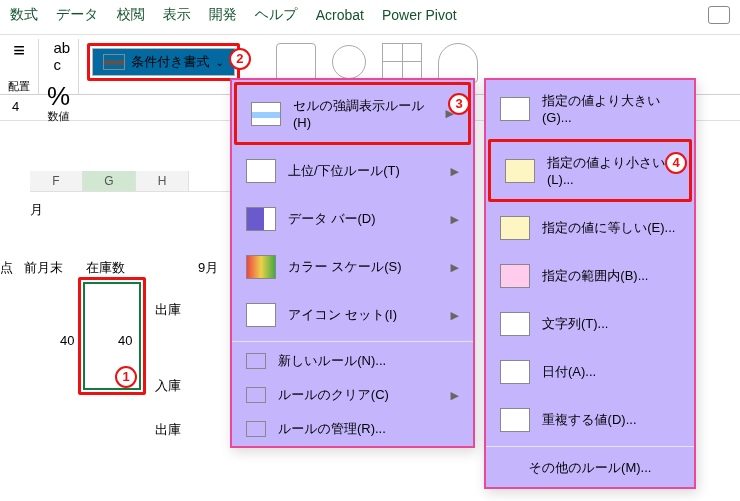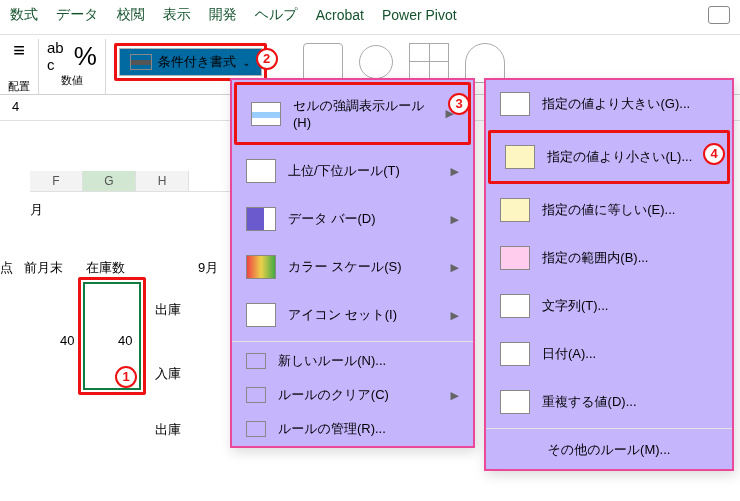--- a/index.html
+++ b/index.html
@@ -67,21 +67,21 @@
 </div>
 
 <div class="ribbon">
   <div class="ribbon-group">
     <div class="glyph-box">≡</div>
     <div style="height:18px"></div>
     <div>配置</div>
   </div>
   <div class="ribbon-sep"></div>
   <div class="ribbon-group">
-    <div style="display:flex; gap:10px; align-items:center;">
+    <div style="display:flex; gap:10px; align-items:flex-end;flex-direction:column;">
       <span class="glyph-box" style="font-size:15px;">ab<br>c</span>
       <span class="percent-glyph">%</span>
     </div>
     <div>数値</div>
   </div>
   <div class="ribbon-sep"></div>
 
   <div style="position:relative; padding:4px 4px 0 8px;">
     <div class="red-box" style="padding:2px;">
       <div class="button-cf">
@@ -122,21 +122,21 @@
   <span class="label" style="left:198px; top:138px;">9月</span>
 
   <div class="red-box" style="position:absolute; left:78px; top:156px; width:68px; height:118px;">
     <div style="position:absolute; inset:2px; border:2px solid #107c41;"></div>
     <span class="badge" style="left:34px; bottom:4px;">1</span>
   </div>
   <span class="label" style="left:60px; top:212px;">40</span>
   <span class="label" style="left:118px; top:212px;">40</span>
 
   <span class="label" style="left:155px; top:180px;">出庫</span>
-  <span class="label" style="left:155px; top:244px;text-align:center;">入庫</span>
+  <span class="label" style="left:155px; top:256px;text-align:center;">入庫</span>
   <span class="label" style="left:155px; top:300px;">出庫</span>
 </div>
 
 <div class="panel" style="left:230px; top:78px; width:245px;">
 
   <div class="red-box" style="margin:2px;">
     <div class="panel-item">
       <span class="icon-24 ic-hl"></span>
       <span><span>セルの強調表示ルール(H)</span></span>
       <span class="arrow">▶</span>
@@ -173,21 +173,21 @@
     <span class="ic-small"></span>
     <span>ルールのクリア(C)</span>
     <span class="arrow">▶</span>
   </div>
   <div class="panel-item" style="padding:8px 14px;">
     <span class="ic-small"></span>
     <span>ルールの管理(R)...</span>
   </div>
 </div>
 
-<div class="panel" style="left:484px; top:78px; width:250px;">
+<div class="panel" style="left:484px; top:78px; width:212px;">
   <div class="panel-item">
     <span class="icon-24 ic-gt"></span>
     <span>指定の値より大きい(G)...</span>
   </div>
 
   <div class="red-box" style="margin:2px;">
     <div class="panel-item">
       <span class="icon-24 ic-lt"></span>
       <span>指定の値より小さい(L)...</span>
     </div>

